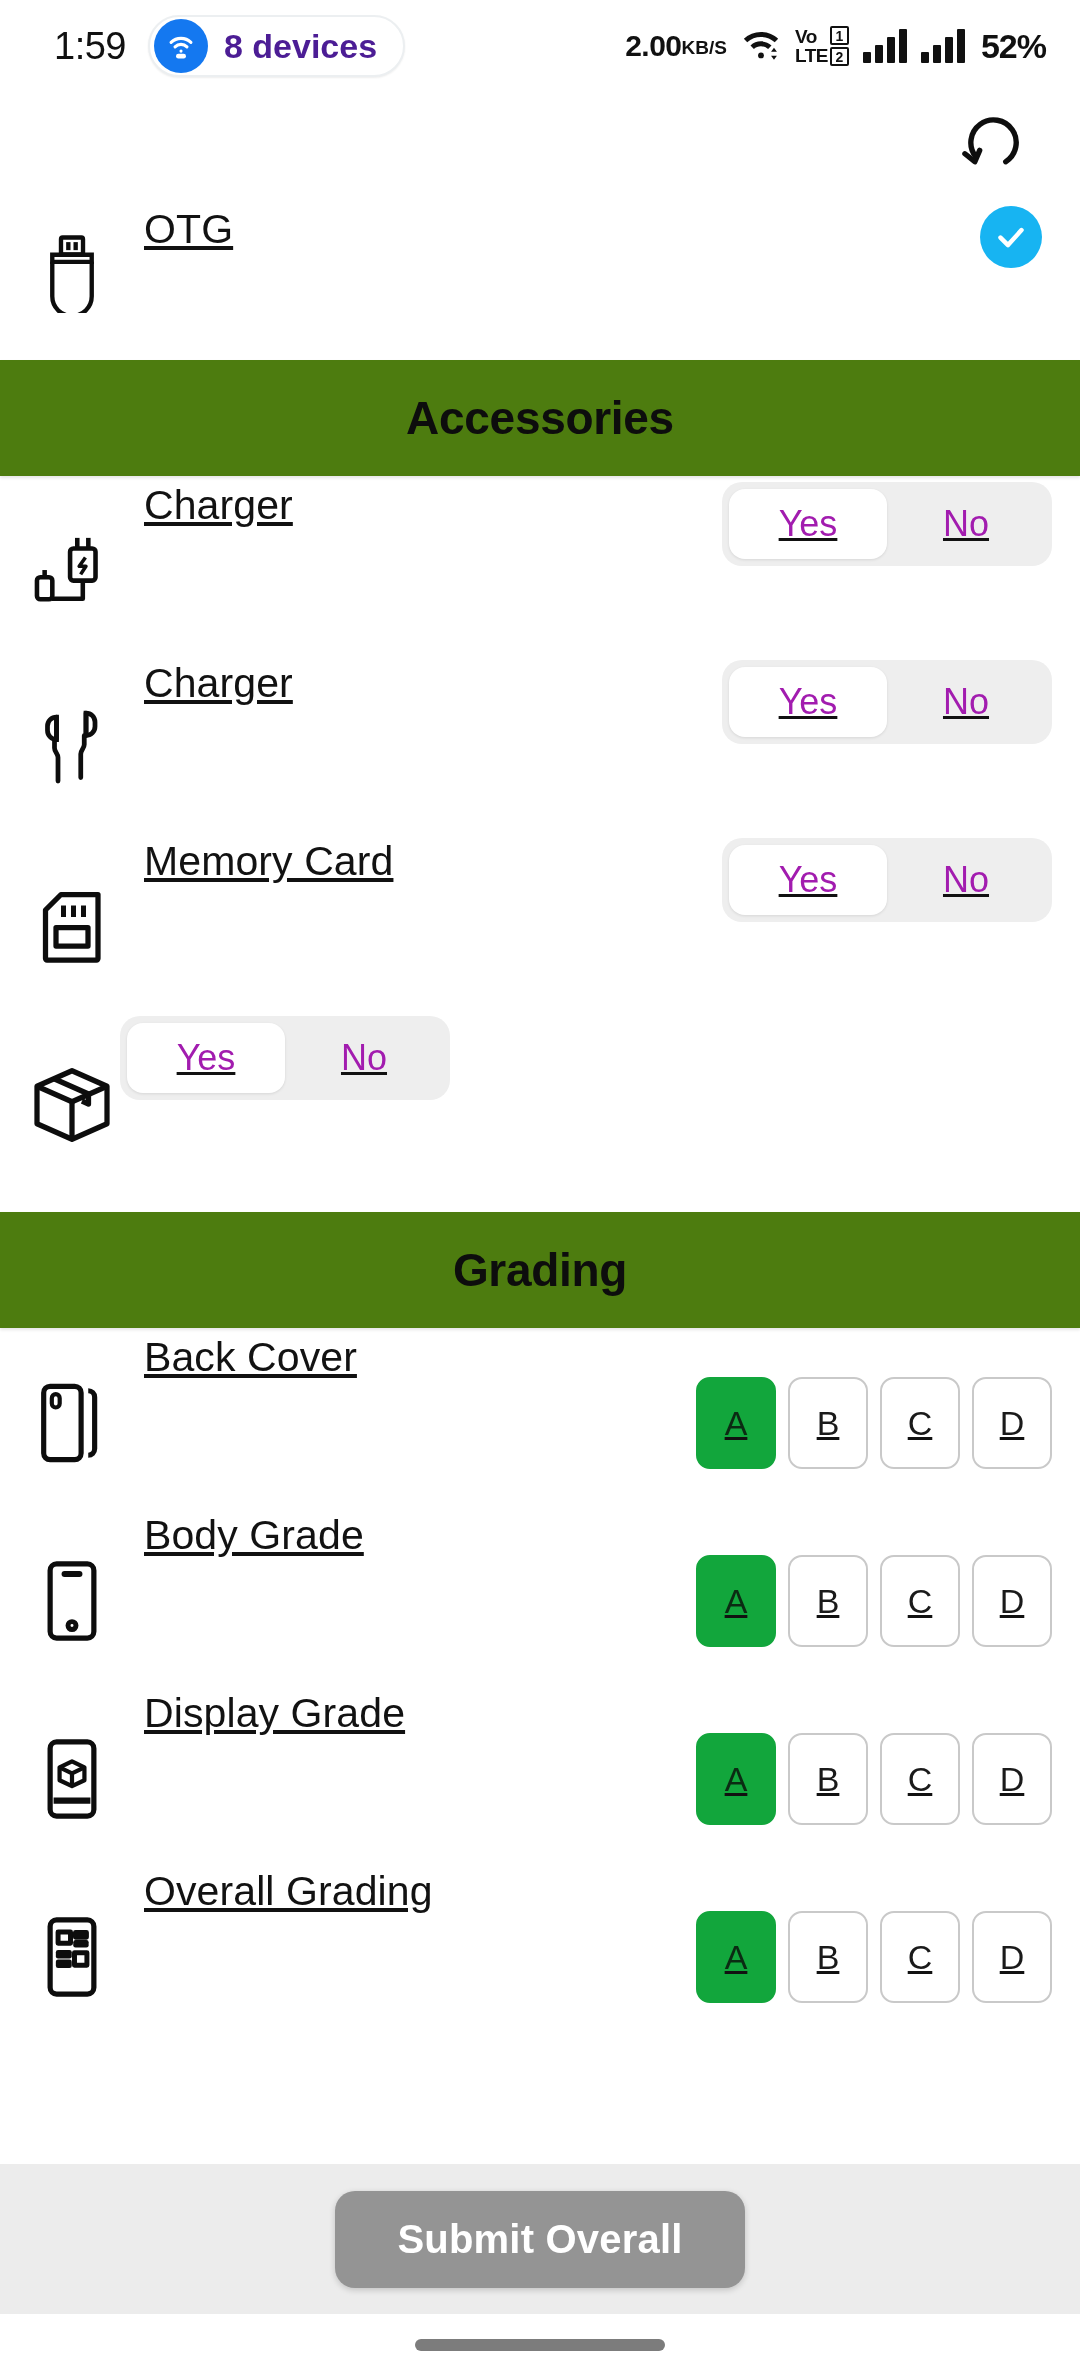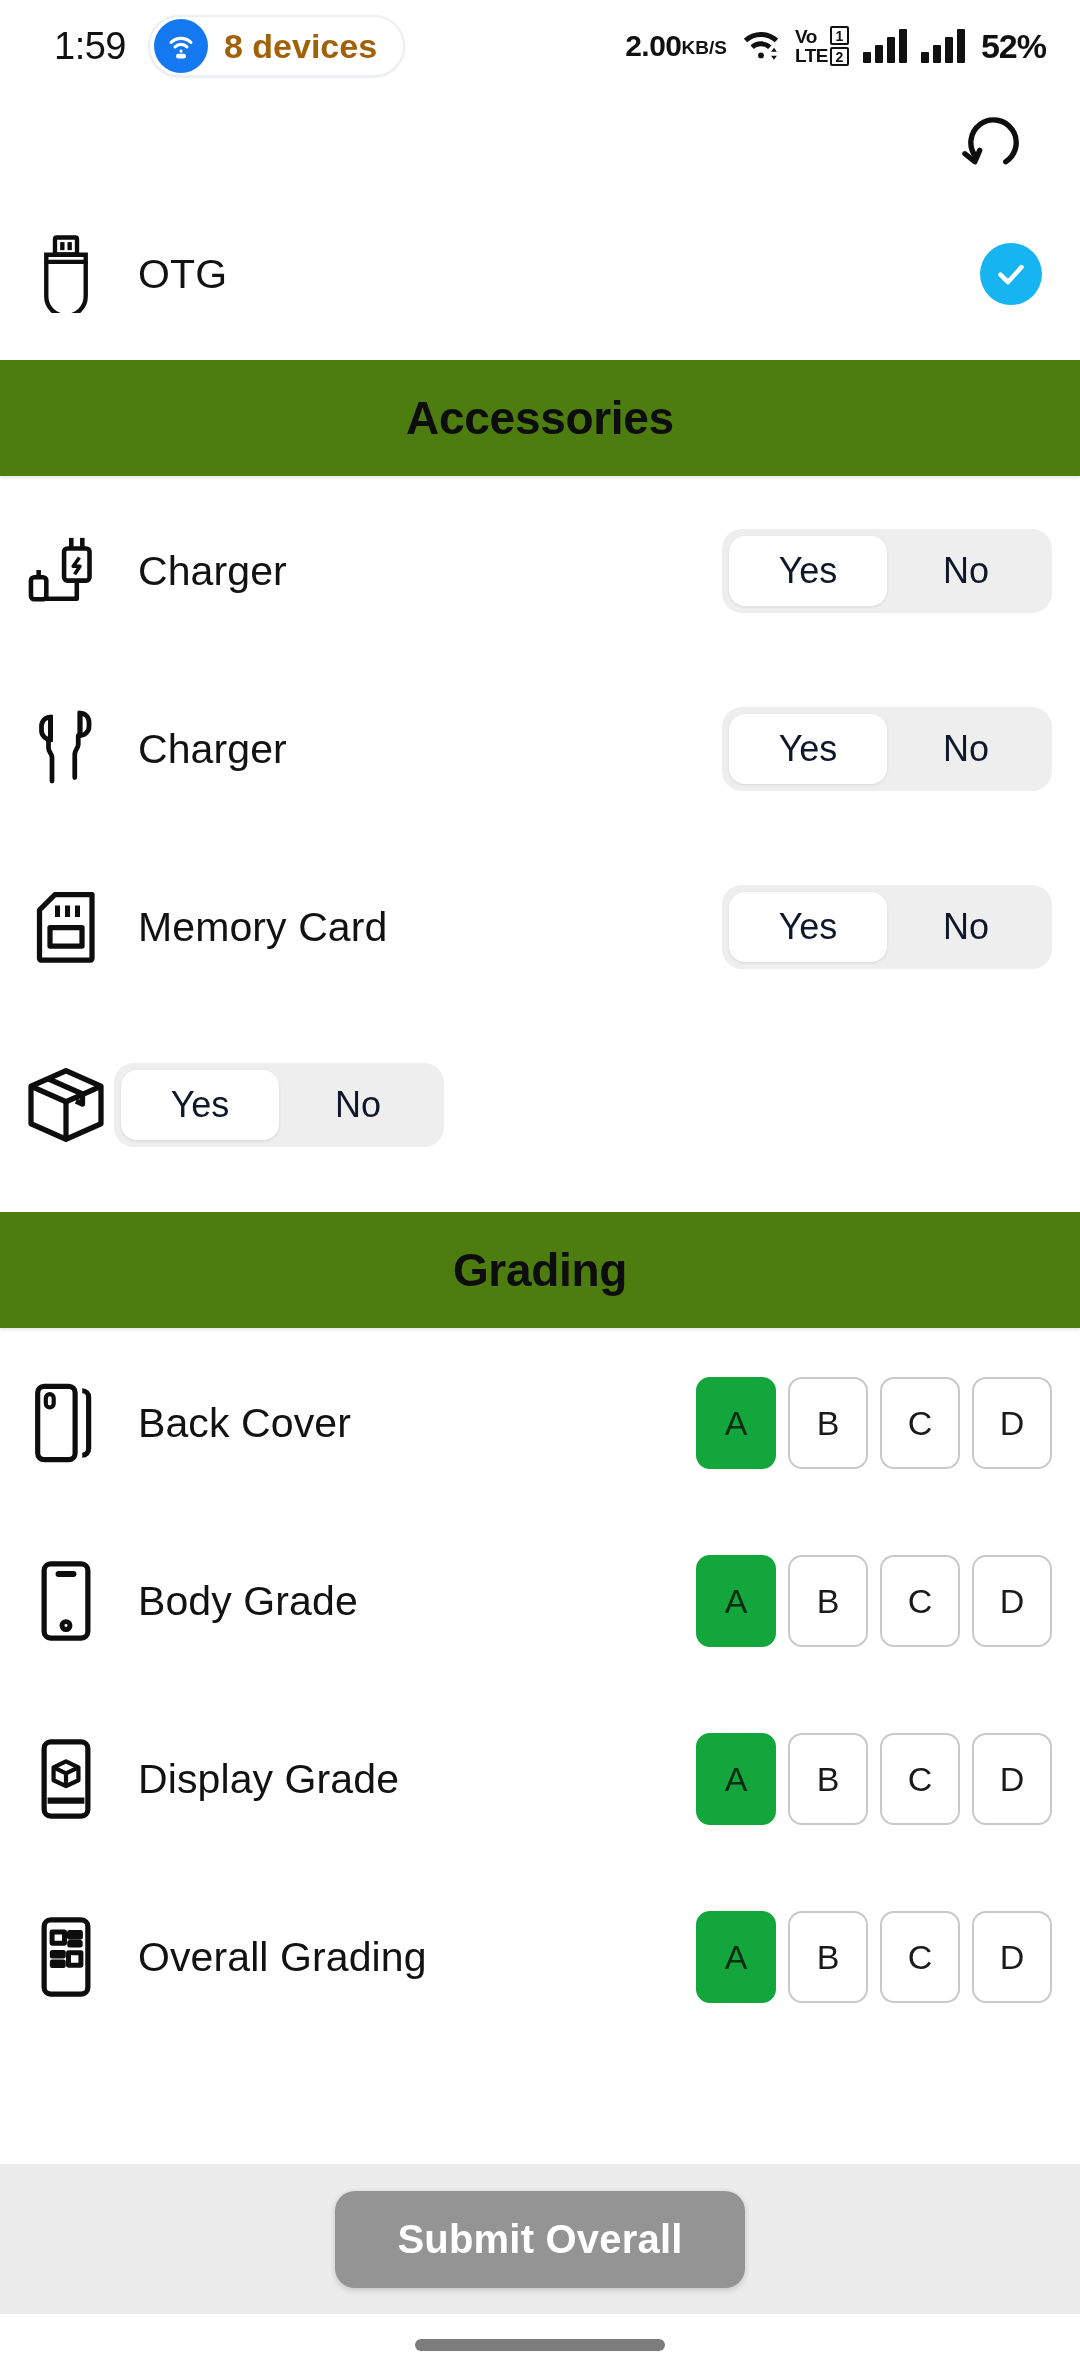--- a/index.html
+++ b/index.html
@@ -25,21 +25,21 @@
     margin-left:22px;
     height:62px; display:flex; align-items:center;
     background:#fff; border:2px solid #eceff1; border-radius:34px;
     padding:0 26px 0 4px; gap:16px;
     box-shadow:0 1px 2px rgba(0,0,0,.07);
   }
   .sb-chip-icon {
     width:54px; height:54px; border-radius:50%;
     background:#1478f0; display:flex; align-items:center; justify-content:center;
   }
-  .sb-chip-label { font-size:34px; font-weight:600; color:#a16207; white-space:nowrap; }
+  .sb-chip-label { font-size:34px; font-weight:600; color:#4c1d95; white-space:nowrap; }
   .sb-right { margin-left:auto; display:flex; align-items:center; gap:14px; }
   .sb-speed { display:flex; flex-direction:row; align-items:center; line-height:1; }
   .sb-speed .num { font-size:30px; font-weight:600; letter-spacing:-0.5px; }
   .sb-speed .unit { font-size:19px; font-weight:700; margin-top:2px; }
   .sb-volte { display:flex; align-items:center; gap:2px; }
   .sb-volte-txt { display:flex; flex-direction:column; line-height:1; font-size:19px; font-weight:800; letter-spacing:-0.5px; }
   .sb-volte-nums { display:flex; flex-direction:column; gap:2px; }
   .sb-sim {
     width:19px; height:19px; border:2px solid #111; border-radius:2px;
     font-size:14px; font-weight:800; display:flex; align-items:center; justify-content:center; line-height:1;
@@ -70,23 +70,24 @@
   .refresh-btn {
     position:absolute; right:46px; top:50%; transform:translateY(-50%);
     width:86px; height:86px; display:flex; align-items:center; justify-content:center;
     background:transparent; border:none;
   }
 
   
   .content { flex:1 1 auto; overflow:hidden; background:#fff; }
 
   .row {
-    display:flex; align-items:center;
-    padding:0 28px 0 18px;
+    display:flex; 
+    padding:0 28px 0 24px;
     min-height:178px;
+    text-decoration:underline;
   }
   .row.otg { min-height:146px; padding-top:10px; }
   .row-icon {
     width:96px; flex:0 0 96px;
     display:flex; align-items:center; justify-content:center;
   }
   .row-label {
     flex:1 1 auto; font-size:41px; color:#121212; font-weight:400;
     letter-spacing:0.1px; padding-left:24px;
   }
@@ -110,21 +111,21 @@
   
   .segmented {
     display:flex; align-items:center;
     background:#eeeeee; border-radius:20px;
     width:330px; height:84px; flex:0 0 330px;
     padding:7px; gap:0;
   }
   .seg-opt {
     flex:1 1 50%; height:100%;
     display:flex; align-items:center; justify-content:center;
-    font-size:36px; color:#0f172a; border-radius:16px;
+    font-size:36px; color:#a21caf; border-radius:16px;
     background:transparent;
   }
   .seg-opt.active { background:#ffffff; box-shadow:0 1px 3px rgba(0,0,0,.10); }
 
   
   .grades { display:flex; align-items:center; gap:12px; flex:0 0 auto; }
   .grade {
     width:80px; height:92px; border-radius:14px;
     display:flex; align-items:center; justify-content:center;
     font-size:34px; color:#1a1a1a;

